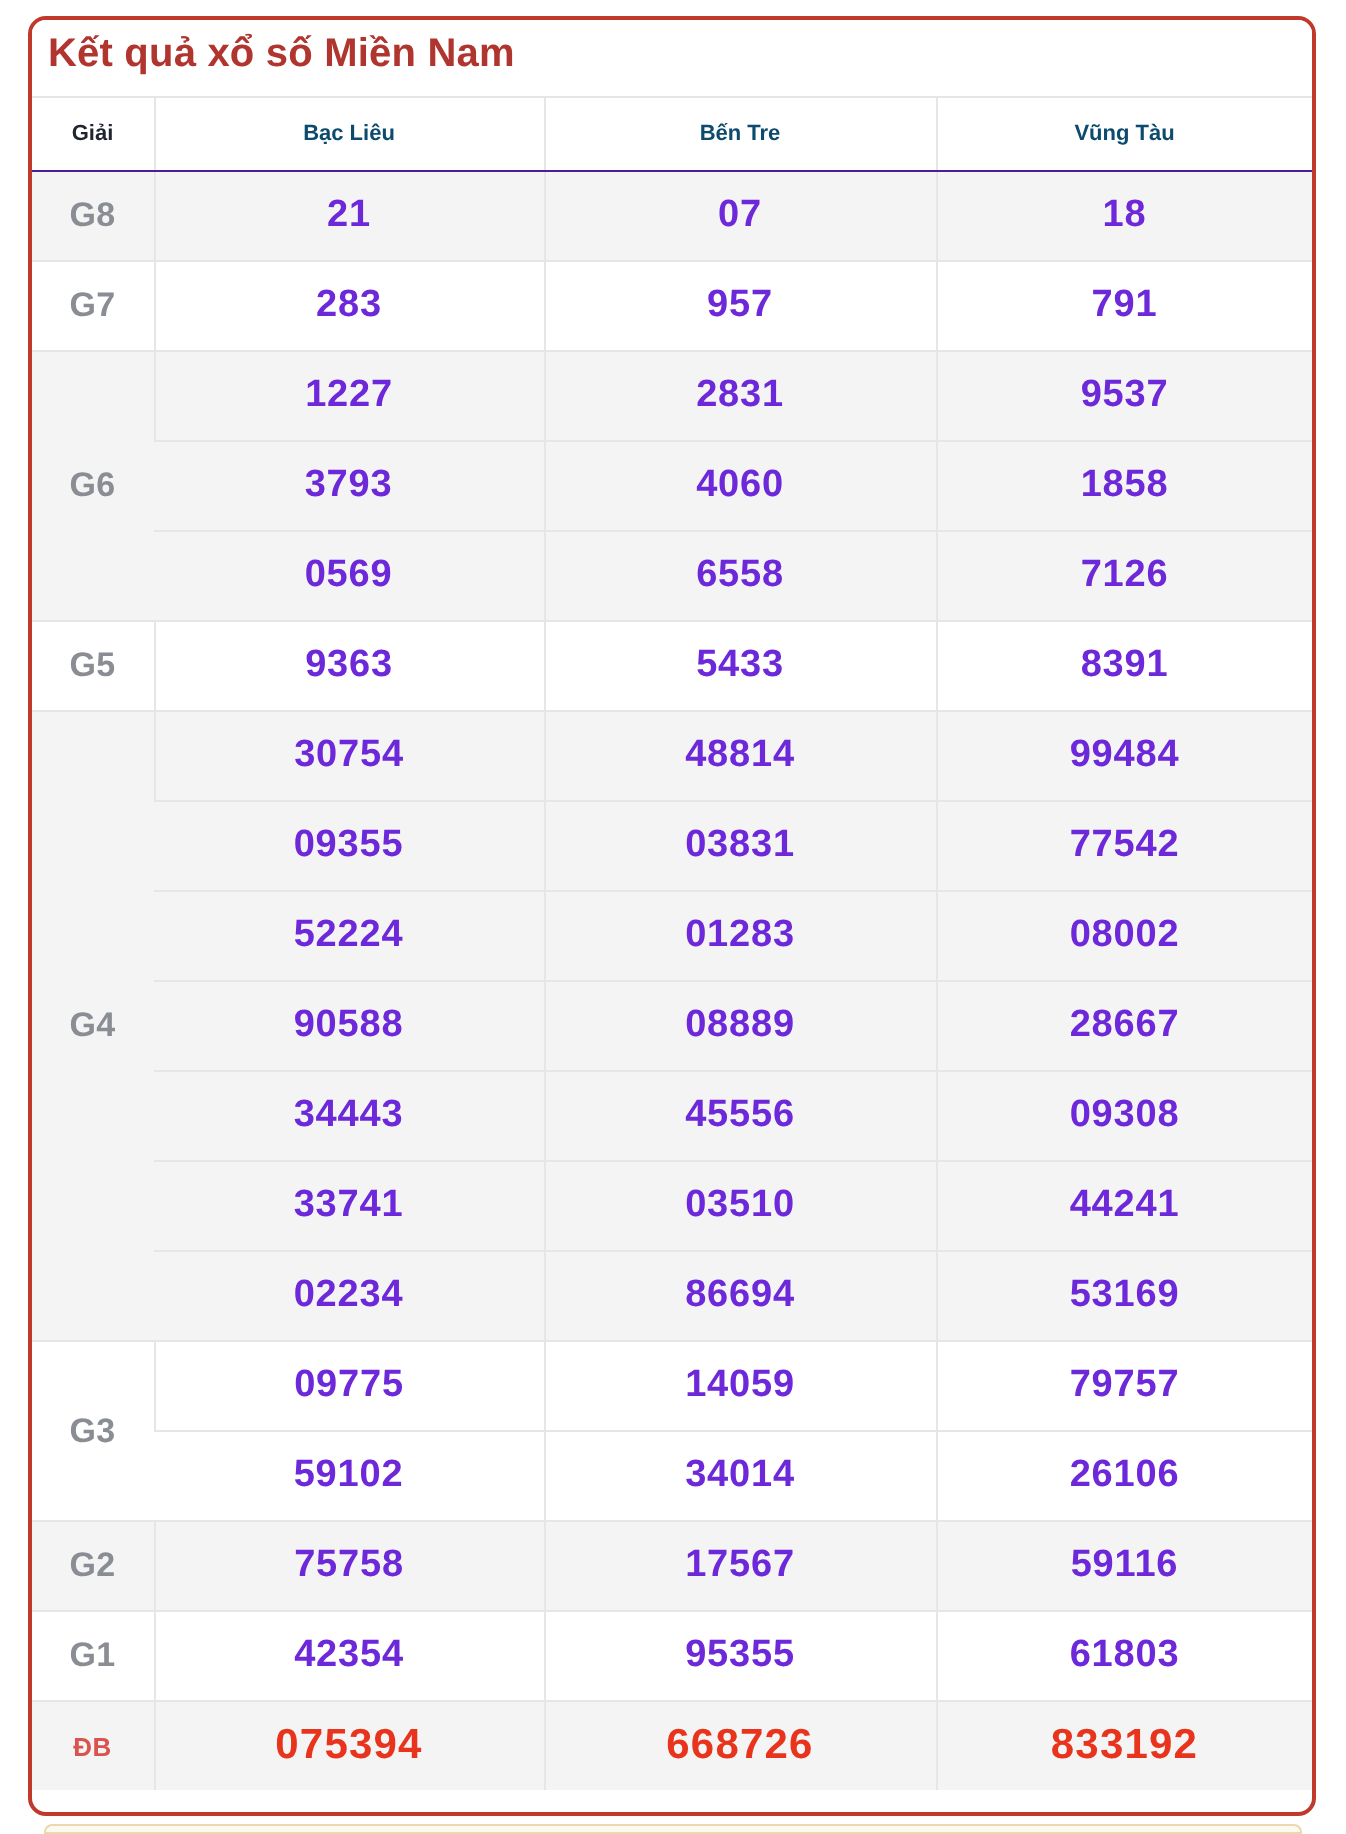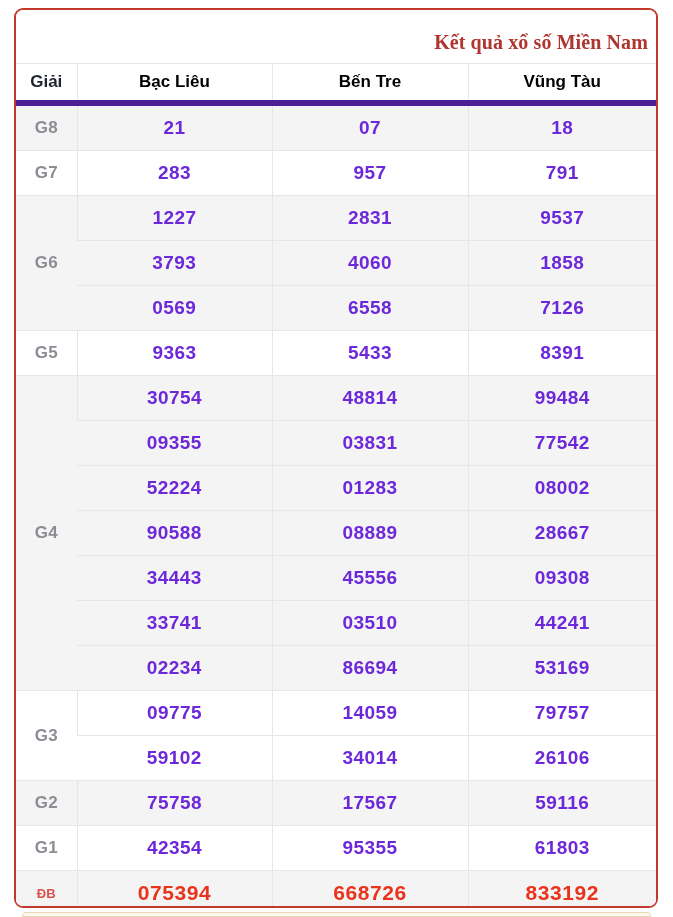--- a/index.html
+++ b/index.html
@@ -34,24 +34,23 @@
     border: 2px solid #c0392b;
     border-radius: 9px;
     background: #ffffff;
     overflow: hidden;
   }
 
   
   .panel-header {
     box-sizing: border-box;
     width: 100%;
-    padding: 20px 8px 8px 8px;
-    background: #ffffff;
-    text-align: right;
-    font-family: Liberation Serif, serif;
+    padding: 5px 8px 8px 8px;
+    background: #ffffff;
+    text-align: left;
   }
   .panel-title {
     font-size: 20px;
     font-weight: bold;
     color: #b0352f;
     line-height: 1.25;
     letter-spacing: .1px;
     margin: 0;
   }
   .panel-breadcrumb {
@@ -89,27 +88,27 @@
   }
   table.xs-table th:first-child,
   table.xs-table td:first-child {
     border-left: none;
   }
 
   
   thead tr th {
     height: 36px;
     border-top: none;
-    border-bottom: 6px solid #4c1d95;
-    font-size: 17px;
+    border-bottom: 1px solid #4c1d95;
+    font-size: 11px;
     font-weight: bold;
     background: #ffffff;
   }
   th.head-prize  { color: #1f2430; }
-  th.head-prov   { color: #000000; }
+  th.head-prov   { color: #0c4a6e; }
 
   
   td.prize-label {
     font-size: 17px;
     font-weight: bold;
     color: #8a8d93;
     letter-spacing: .2px;
   }
 
   

